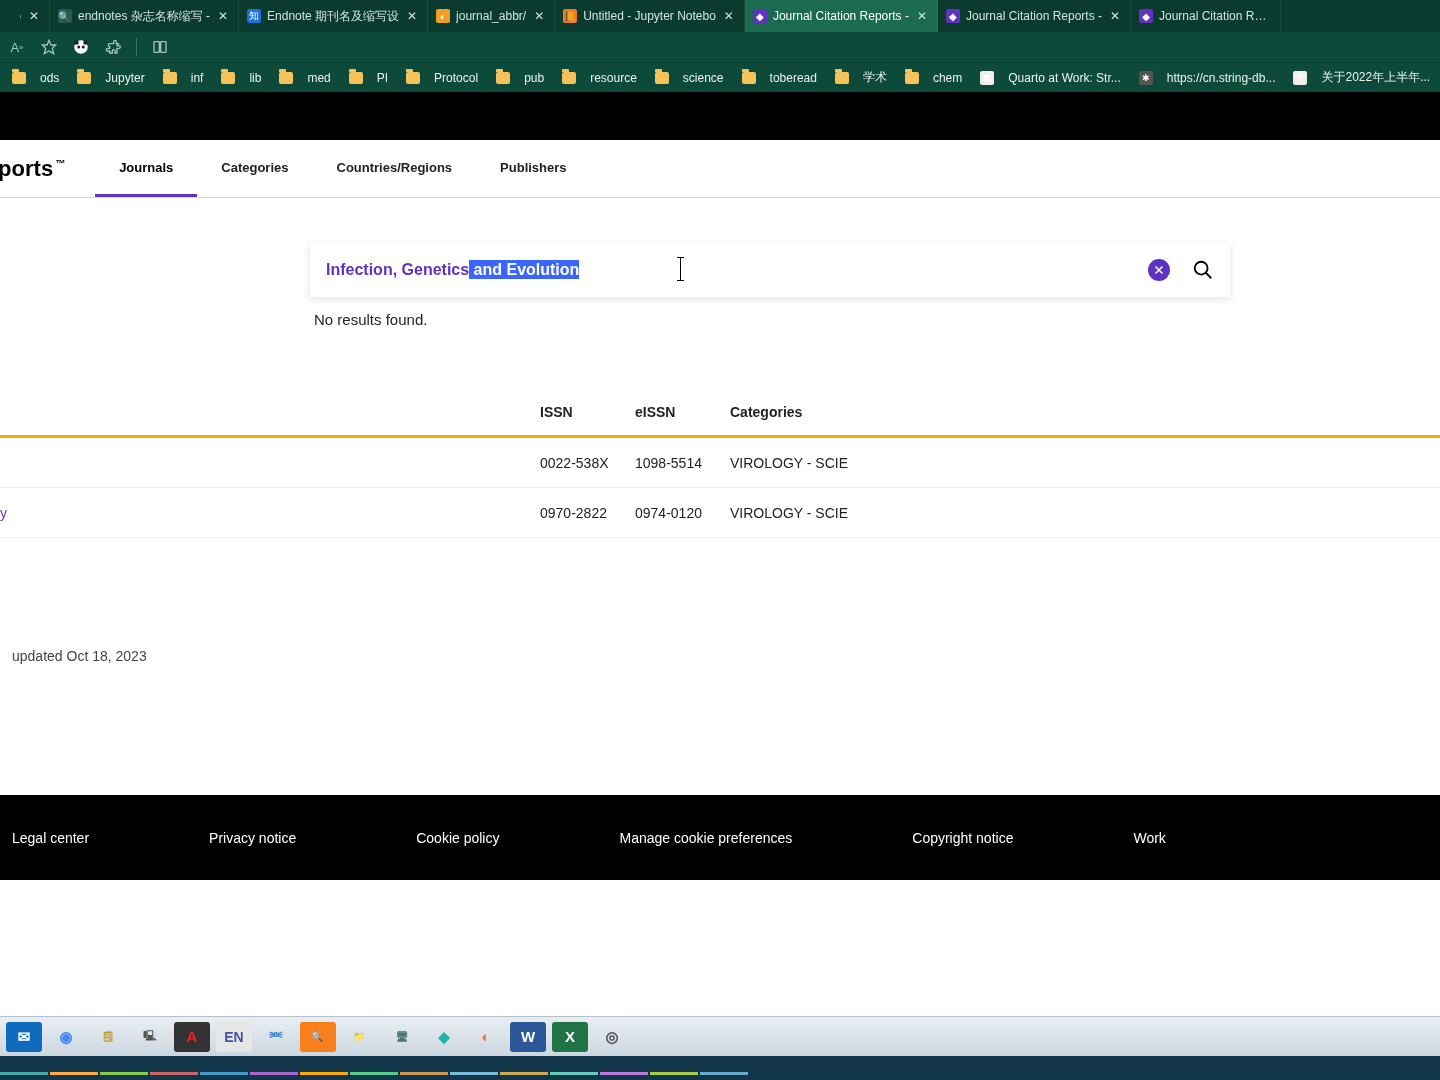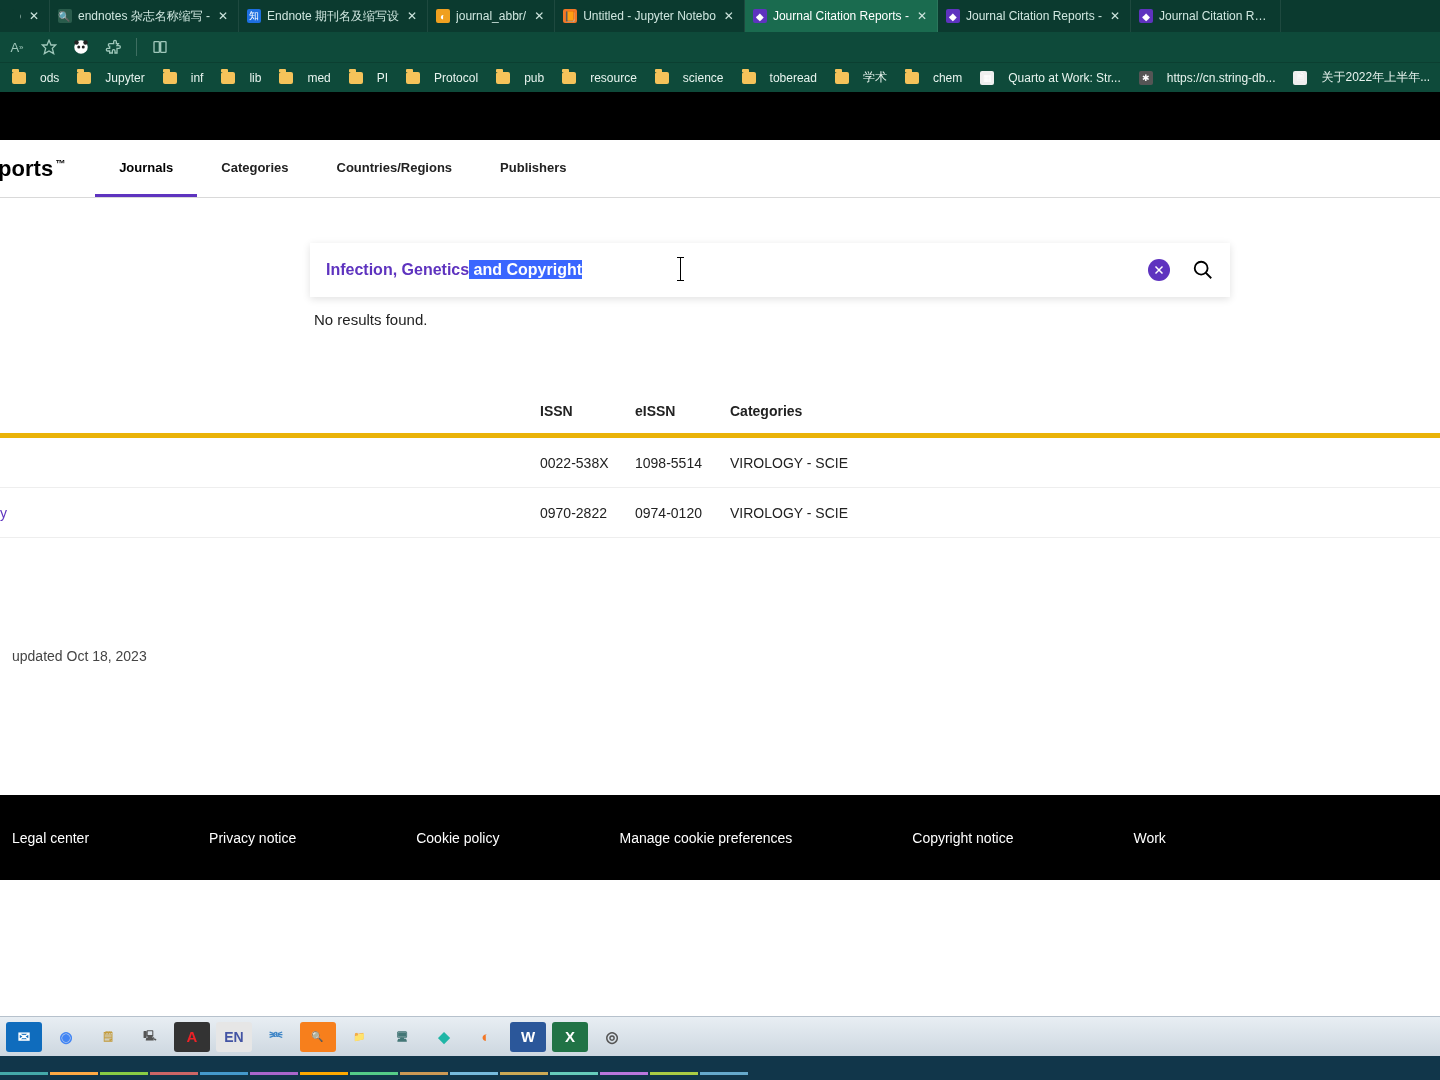--- a/index.html
+++ b/index.html
@@ -51,21 +51,21 @@
 .cursor::before { content: ""; position: absolute; left: -3px; top: 0; width: 7px; height: 1px; background: #000; }
 .cursor::after { content: ""; position: absolute; left: -3px; bottom: 0; width: 7px; height: 1px; background: #000; }
 .cursor .bar { position: absolute; left: 0; top: 0; width: 1px; height: 24px; background: #000; }
 .search-actions { margin-left: auto; display: flex; gap: 22px; align-items: center; }
 .clear-btn { width: 22px; height: 22px; border-radius: 50%; background: #5e33bf; display: inline-flex; align-items: center; justify-content: center; color: #fff; cursor: pointer; }
 .mag-btn { color: #222; cursor: pointer; }
 .no-results { margin-top: 14px; font-size: 15px; color: #222; padding-left: 4px; }
 
 
 .table-wrap { position: absolute; left: 0; top: 190px; right: 0; }
-.thead { display: flex; height: 50px; align-items: center; font-size: 14px; font-weight: 700; color: #222; border-bottom: 5px solid #eab308; }
+.thead { display: flex; height: 50px; align-items: center; font-size: 14px; font-weight: 700; color: #222; border-bottom: 3px solid #eab308; }
 .trow { display: flex; height: 50px; align-items: center; font-size: 14px; color: #222; border-bottom: 1px solid #eee; }
 .c-journal { width: 540px; padding-left: 0; color: #5e33bf; overflow: hidden; }
 .c-issn { width: 95px; }
 .c-eissn { width: 95px; }
 .c-cat { flex: 1; }
 .thead .c-journal { color: #222; }
 
 .updated { position: absolute; left: 12px; top: 450px; font-size: 14px; color: #444; }
 
 
@@ -241,21 +241,21 @@
       <div class="nav-item">Categories</div>
       <div class="nav-item">Countries/Regions</div>
       <div class="nav-item">Publishers</div>
     </div>
 </div>
 
 <div class="main">
   <div class="search-wrap">
     <div class="search-box">
       <span class="search-text">
-        <span>Infection, Genetics</span><span class="sel"> and Copyright</span>
+        <span>Infection, Genetics</span><span class="sel"> and Evolution</span>
       </span>
       <span class="cursor">
           <span class="bar"></span>
         </span>
       <div class="search-actions">
         <span class="clear-btn">
           <svg width="12" height="12" viewBox="0 0 24 24" stroke="#fff" stroke-width="3">
               <line x1="5" y1="5" x2="19" y2="19"></line>
               <line x1="19" y1="5" x2="5" y2="19"></line>
             </svg>

